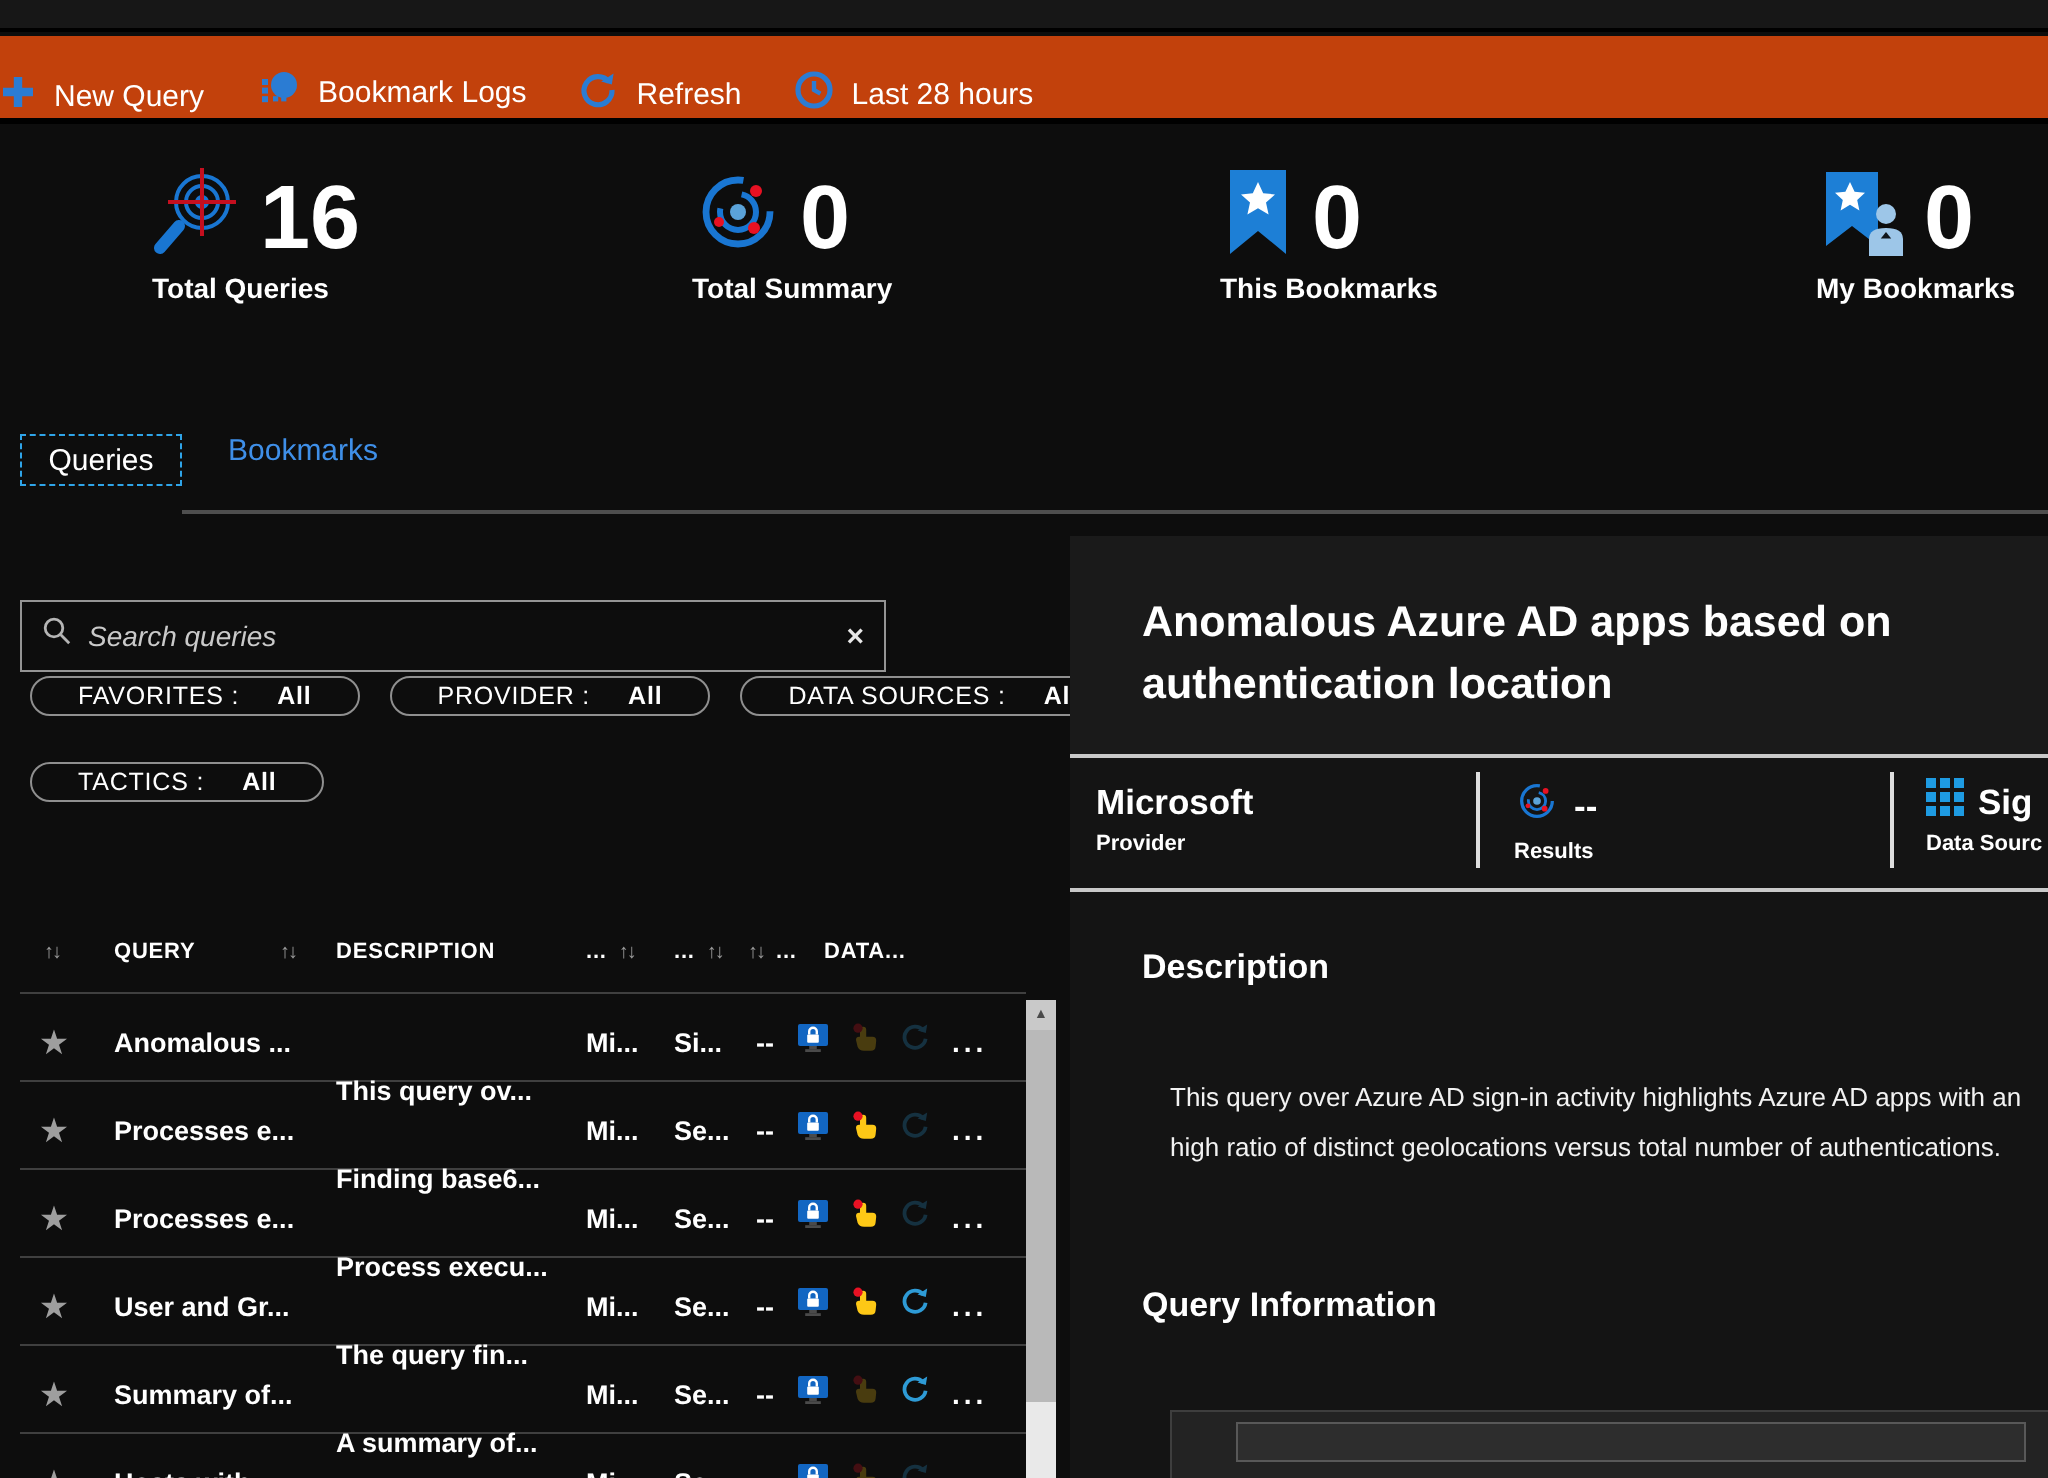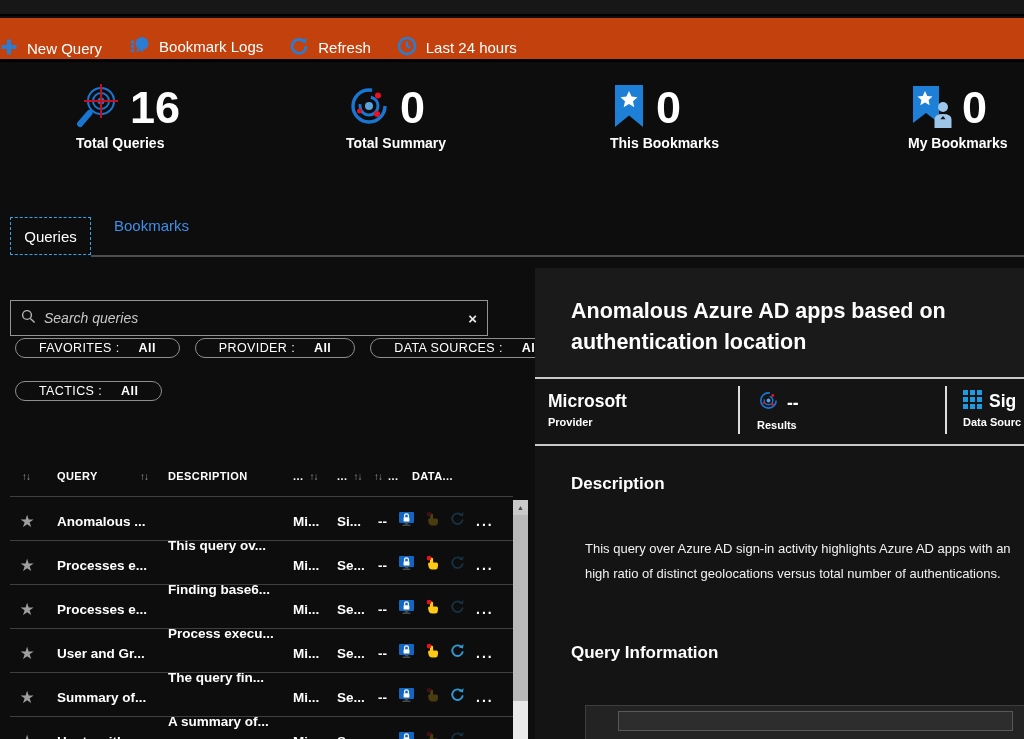--- a/index.html
+++ b/index.html
@@ -13,28 +13,28 @@
              display:flex; align-items:flex-end; gap:26px; border-bottom:3px solid #000; }
   .tb-item { display:flex; align-items:center; gap:9px; font-size:15px; color:#fff; cursor:pointer; }
 
   
   .stat { top:82px;margin-left:48px; }
   .stat-top { display:flex; align-items:center; gap:8px; }
   .stat-num { font-size:45px; font-weight:700; line-height:52px; }
   .stat-label { font-size:14px; font-weight:700; margin-top:1px; }
 
   
-  #tab-queries { left:10px; top:217px; width:81px; height:38px; border:1px dashed #2fa4e8;
+  #tab-queries { left:10px; top:217px; width:81px; height:26px; border:1px dashed #2fa4e8;
                  display:flex; align-items:center; justify-content:center; font-size:15px; cursor:pointer; }
   #tab-bookmarks { left:114px; top:217px; height:38px; display:flex; align-items:flex-start;
                    font-size:15px; color:#3f8fe8; cursor:pointer; }
   #tab-underline { left:91px; top:255px; width:933px; height:2px; background:#4e4e4e; }
 
   
-  #searchbox { left:10px; top:300px; width:478px; height:27px; border:1px solid #949494;
+  #searchbox { left:10px; top:300px; width:433px; height:27px; border:1px solid #949494;
                display:flex; align-items:center; padding:17px 10px; gap:8px; }
   #searchbox input { flex:1; background:transparent; border:none; outline:none;
                      color:#fff; font-size:14px; font-family:"Liberation Sans",sans-serif; }
   #searchbox input::placeholder { color:#c9c9c9; font-style:italic; }
   #search-clear { font-size:15px; font-weight:700; color:#e8e8e8; cursor:pointer; line-height:1; }
   .pill-row1 { left:15px; top:338px; display:flex; gap:15px; }
   .pill-row2 { left:15px; top:381px; display:flex; }
   .pill { height:20px; border:1px solid #8f8f8f; border-radius:14px; display:flex; align-items:center;
           padding:0 23px; font-size:12.5px; letter-spacing:.4px; gap:19px; cursor:pointer; white-space:nowrap; }
   .pill b { font-weight:700; }
@@ -119,21 +119,21 @@
     </span>
     <span>Refresh</span>
   </div>
   <div class="tb-item">
     <span>
       <svg width="20" height="20" viewBox="0 0 20 20" fill="none">
         <circle cx="10" cy="10" r="8" stroke="#2b7cd3" stroke-width="2.6"></circle>
         <path d="M10 5.5 V10 L13.2 11.8" stroke="#2b7cd3" stroke-width="2.2"></path>
       </svg>
     </span>
-    <span>Last 24 hours</span>
+    <span>Last 28 hours</span>
   </div>
 </div>
 
 <div class="abs stat" style="left:28px;">
   <div class="stat-top">
     <span>
       <svg width="46" height="48" viewBox="0 0 46 48">
         <circle cx="25" cy="19" r="13" stroke="#1976d2" stroke-width="2" fill="none"></circle>
         <circle cx="25" cy="19" r="8" stroke="#1976d2" stroke-width="2" fill="none"></circle>
         <circle cx="25" cy="19" r="3.5" fill="#1976d2"></circle>

